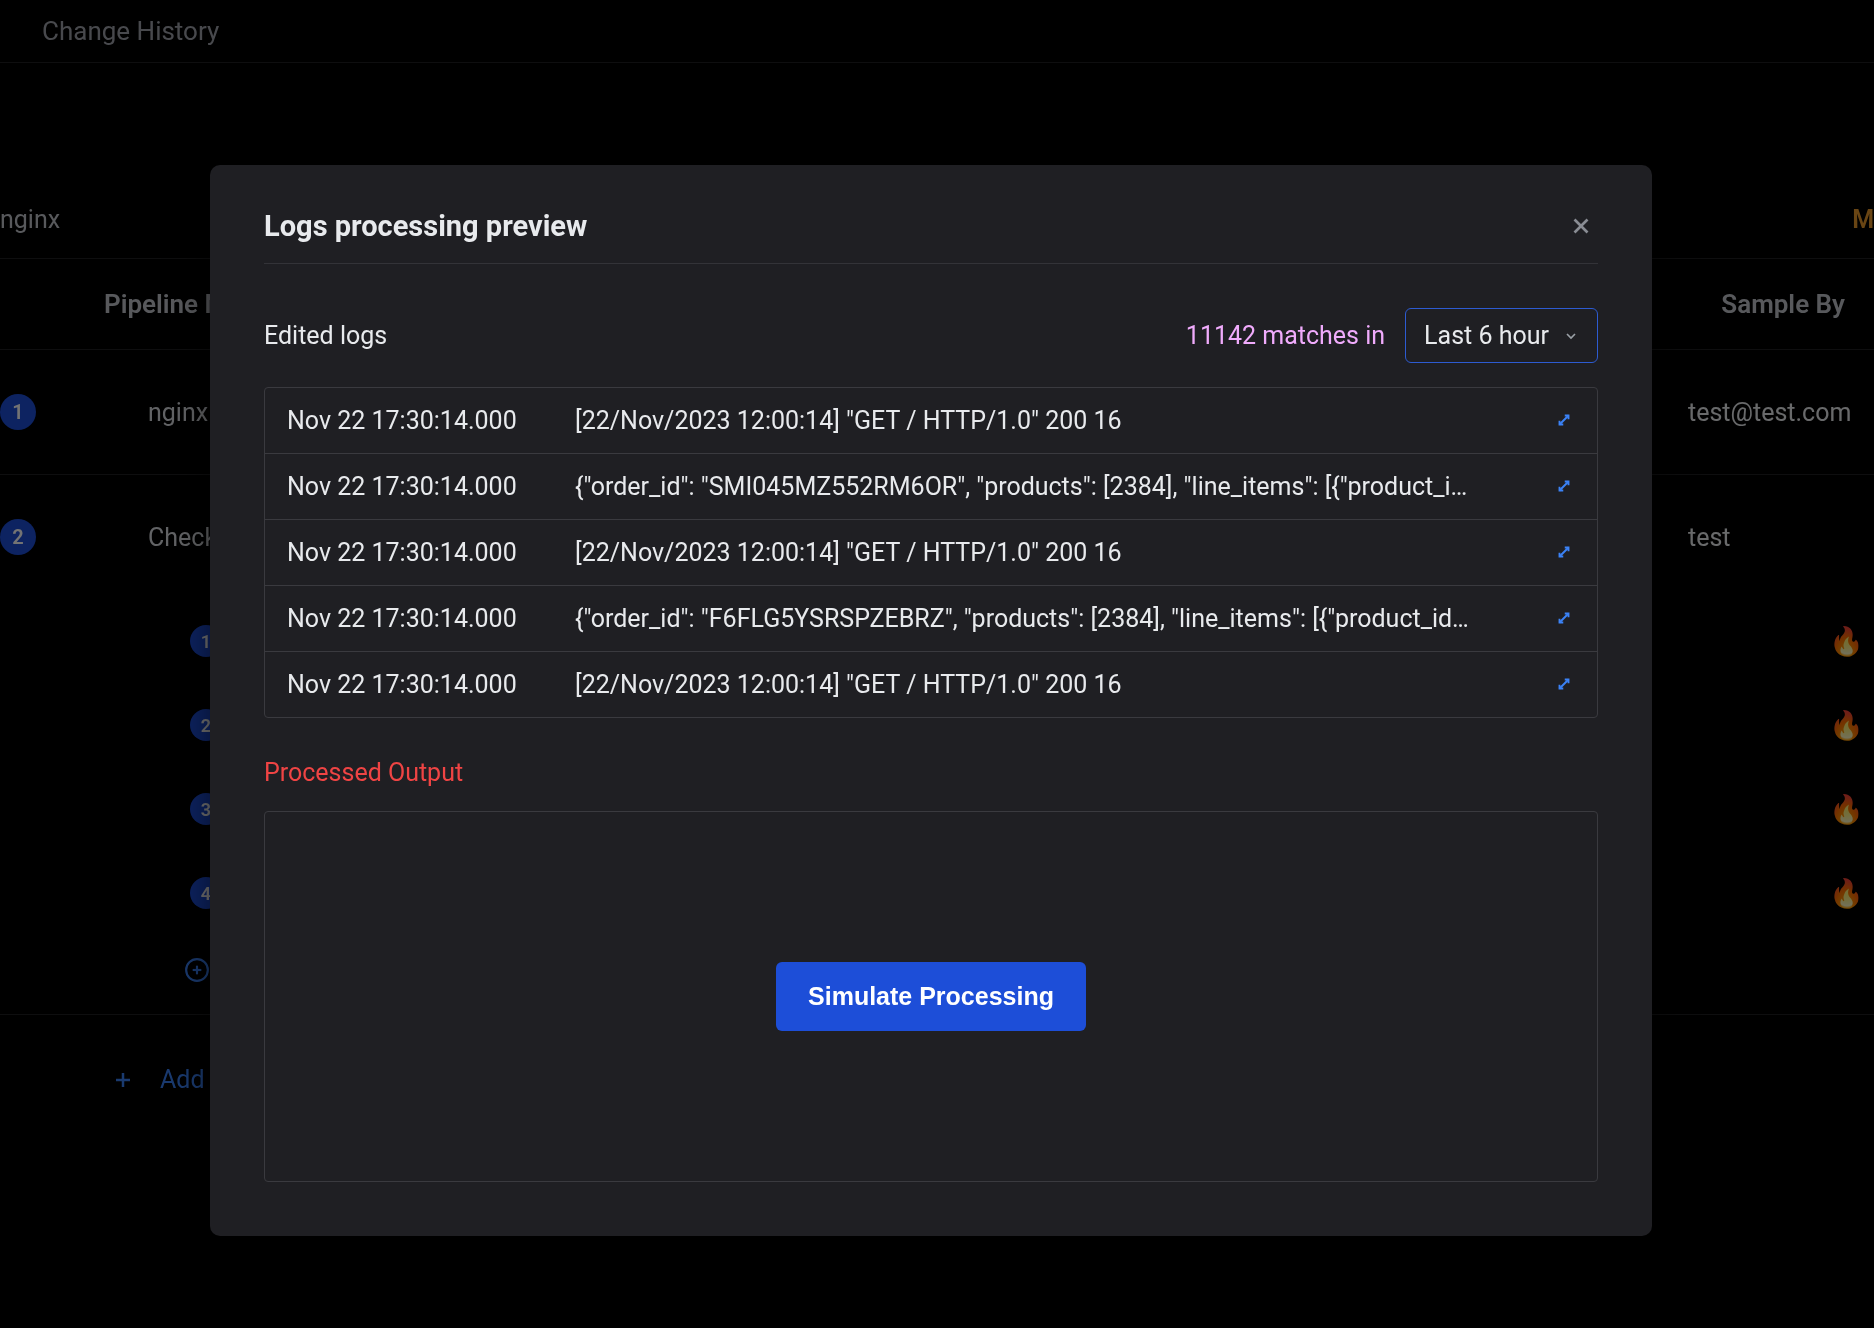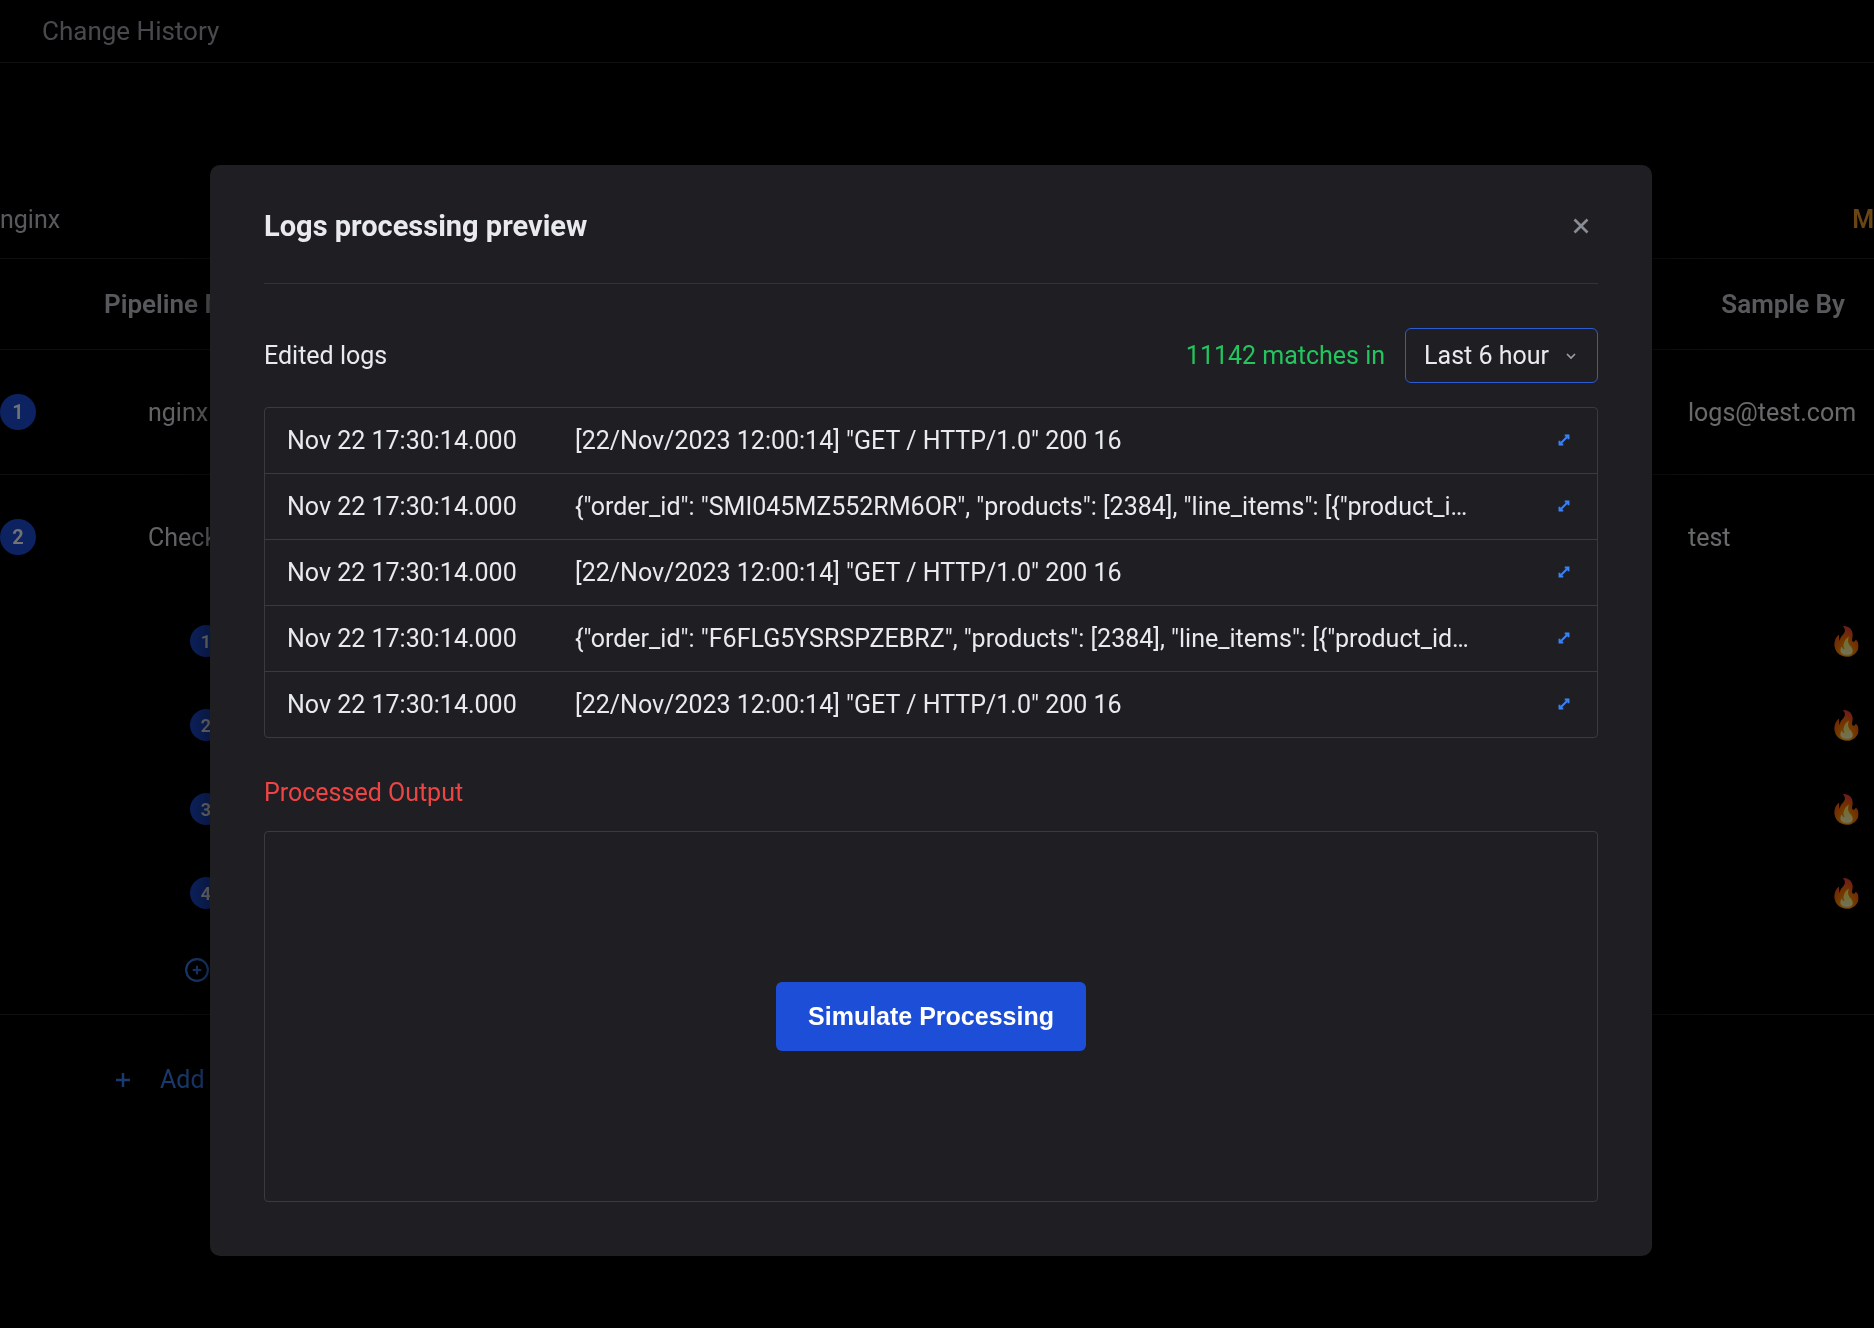--- a/index.html
+++ b/index.html
@@ -141,21 +141,21 @@
     width: 1442px;
     background: #1f1f23;
     border-radius: 10px;
     padding: 44px 54px 54px 54px;
     box-shadow: 0 10px 40px rgba(0,0,0,0.6);
   }
   .modal-head {
     display: flex;
     align-items: center;
     justify-content: space-between;
-    padding-bottom: 40px;
+    padding-bottom: 20px;
     border-bottom: 1px solid #333338;
     margin-bottom: 44px;
   }
   .modal-title {
     font-size: 29px;
     font-weight: 700;
     color: #e8eaed;
   }
   .close-btn {
     font-size: 30px;
@@ -174,21 +174,21 @@
   .sl-title {
     font-size: 25px;
     color: #e8eaed;
   }
   .sl-right {
     display: flex;
     align-items: center;
     gap: 20px;
     font-size: 25px;
   }
-  .matches-txt { color: #22c55e; }
+  .matches-txt { color: #f0abfc; }
   .time-select {
     border: 1px solid #2d5bd1;
     border-radius: 6px;
     padding: 12px 18px;
     display: flex;
     align-items: center;
     gap: 14px;
     color: #e8eaed;
     cursor: pointer;
     background: #1f1f23;
@@ -276,21 +276,21 @@
 
   <div class="bg-table-head">
     <span class="col-pipeline">Pipeline N</span>
     <span class="spacer"></span>
     <span class="col-editedby">Sample By</span>
   </div>
 
   <div class="bg-row">
     <span class="badge-num">1</span>
     <span class="pname" style="margin-left:84px">nginx logs</span>
-    <span class="editor">logs@test.com</span>
+    <span class="editor">test@test.com</span>
   </div>
 
   <div class="bg-row" style="border-bottom:none">
     <span class="badge-num">2</span>
     <span class="pname" style="margin-left:84px">Checkout</span>
     <span class="editor">test</span>
   </div>
 
   <div class="sub-list">
     <div class="sub-item">

